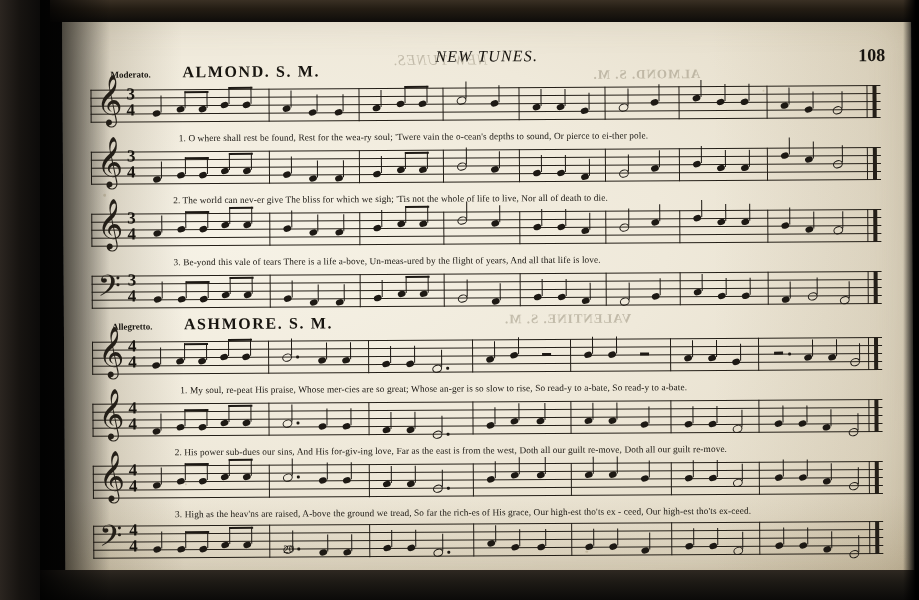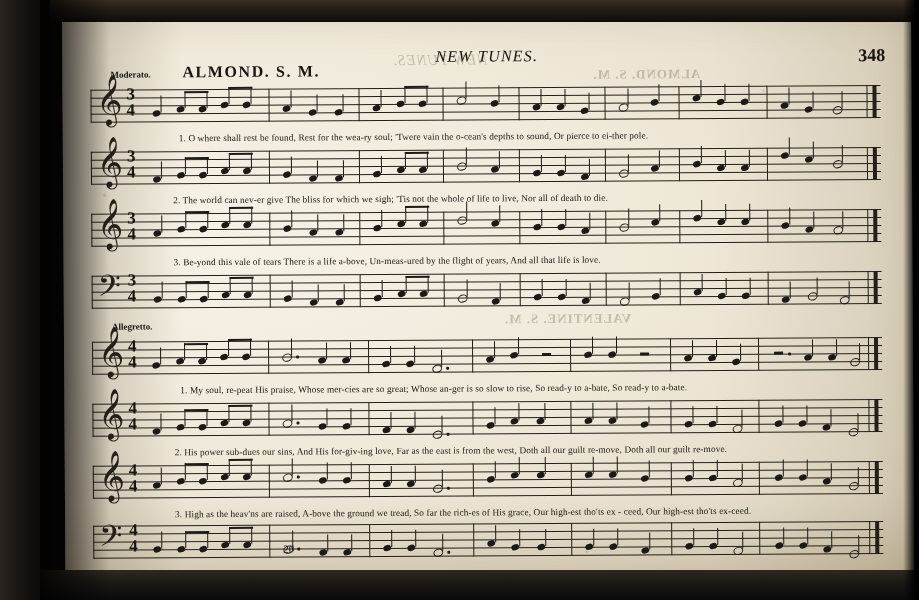--- a/index.html
+++ b/index.html
@@ -256,21 +256,21 @@
     <div class="fleck" style="left:700px; top:80px; width:2px; height:2px;"></div>
     <div class="fleck" style="left:520px; top:540px; width:3px; height:2px;"></div>
 
     <div class="ghost" style="left:330px; top:40px; font-size:15px; font-style:italic;">NEW TUNES.</div>
     <div class="ghost" style="left:530px; top:56px; font-size:13px; font-weight:bold;">ALMOND. S. M.</div>
     <div class="ghost" style="left:440px; top:300px; font-size:13px; font-weight:bold;">VALENTINE. S. M.</div>
 
     <div class="content">
 
       <div class="running-head">NEW TUNES.</div>
-      <div class="page-number">348</div>
+      <div class="page-number">108</div>
 
       <div class="tempo-mark" style="left:48px; top:56px;">Moderato.</div>
       <div class="tune-title" style="left:120px; top:50px;">ALMOND. S. M.</div>
 
       <div class="system" style="left:28px; top:76px; width:790px; height:36px;">
         <div class="staff">
           <div class="line l0"></div>
             <div class="line l1"></div>
             <div class="line l2"></div>
             <div class="line l3"></div>
@@ -569,20 +569,21 @@
           <div class="stem" style="left:698px; top:10px;"></div>
         <div class="note hollow" style="left:716px; top:21px;"></div>
           <div class="stem" style="left:725px; top:6px;"></div>
         <div class="note hollow" style="left:748px; top:25px;"></div>
           <div class="stem" style="left:757px; top:10px;"></div>
         <div class="endbar-thin" style="left:776px;"></div>
         <div class="endbar-thick" style="left:782px;"></div>
       </div>
 
       <div class="tempo-mark" style="left:48px; top:308px;">Allegretto.</div>
+      <div class="tune-title" style="left:120px; top:302px;">ASHMORE. S. M.</div>
 
       <div class="system" style="left:28px; top:328px; width:790px; height:36px;">
         <div class="staff">
           <div class="line l0"></div>
             <div class="line l1"></div>
             <div class="line l2"></div>
             <div class="line l3"></div>
             <div class="line l4"></div>
         </div>
         <div class="clef treble">𝄞</div>

